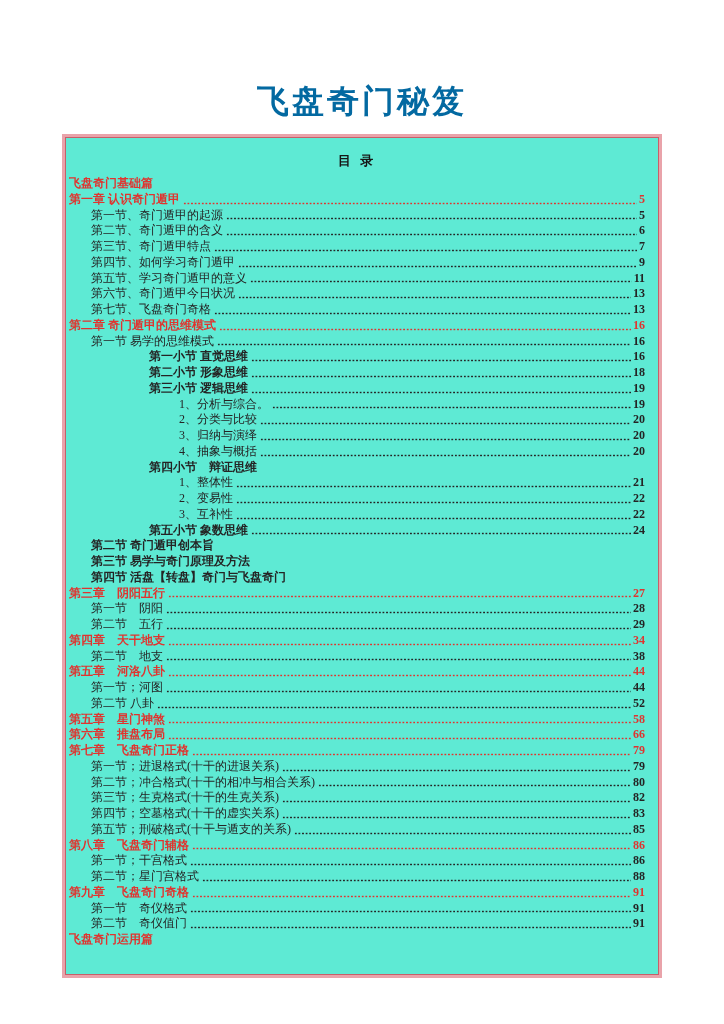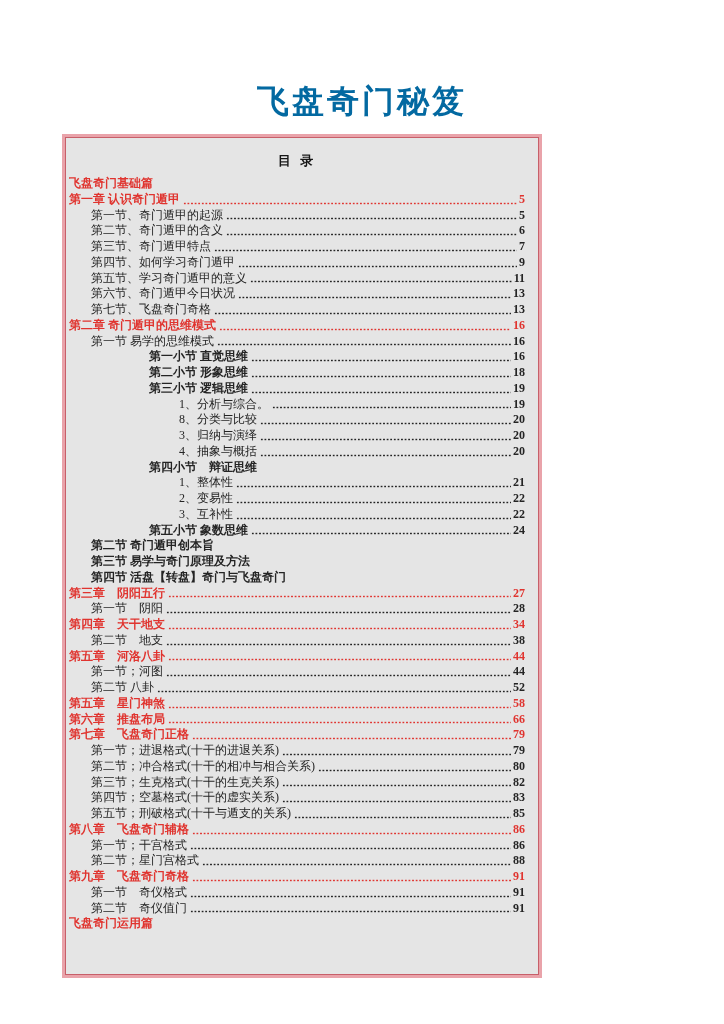--- a/index.html
+++ b/index.html
@@ -6,25 +6,25 @@
   body{
     width:724px;height:1024px;background:#ffffff;position:relative;
     font-family:"Liberation Serif","DejaVu Serif",serif;color:#1c1c1c;
     overflow:hidden;
   }
   .doc-title{
     position:absolute;top:84px;left:0;width:724px;text-align:center;
     font-size:32px;font-weight:bold;color:#0369a1;letter-spacing:3px;line-height:34px;
   }
   .toc-box{
-    position:absolute;left:62px;top:134px;width:480px;height:844px;
+    position:absolute;left:62px;top:134px;width:600px;height:844px;
     box-sizing:border-box;
     border:3px solid #e9a3aa;
     box-shadow:inset 0 0 0 1px #c75f69;
-    background:#e5e5e5;
+    background:#5eead4;
     padding:12px 14px 0 4px;
   }
   .toc-heading{
     text-align:center;font-size:13px;font-weight:bold;color:#161616;
     letter-spacing:3px;margin:4px 0 7px 0;line-height:16px;
   }
   .toc-list{width:100%;}
   .toc-row{
     display:flex;align-items:baseline;
     font-size:12px;line-height:15.75px;height:15.75px;
@@ -118,21 +118,21 @@
         <span class="lbl">第三小节 逻辑思维</span>
         <span class="leader"></span>
         <span class="pg">19</span>
       </div>
       <div class="toc-row lvl3">
         <span class="lbl">1、分析与综合。</span>
         <span class="leader"></span>
         <span class="pg">19</span>
       </div>
       <div class="toc-row lvl3">
-        <span class="lbl">8、分类与比较</span>
+        <span class="lbl">2、分类与比较</span>
         <span class="leader"></span>
         <span class="pg">20</span>
       </div>
       <div class="toc-row lvl3">
         <span class="lbl">3、归纳与演绎</span>
         <span class="leader"></span>
         <span class="pg">20</span>
       </div>
       <div class="toc-row lvl3">
         <span class="lbl">4、抽象与概括</span>
@@ -173,20 +173,25 @@
       </div>
       <div class="toc-row lvl0 red bold">
         <span class="lbl">第三章　阴阳五行</span>
         <span class="leader"></span>
         <span class="pg">27</span>
       </div>
       <div class="toc-row lvl1">
         <span class="lbl">第一节　阴阳</span>
         <span class="leader"></span>
         <span class="pg">28</span>
+      </div>
+      <div class="toc-row lvl1">
+        <span class="lbl">第二节　五行</span>
+        <span class="leader"></span>
+        <span class="pg">29</span>
       </div>
       <div class="toc-row lvl0 red bold">
         <span class="lbl">第四章　天干地支</span>
         <span class="leader"></span>
         <span class="pg">34</span>
       </div>
       <div class="toc-row lvl1">
         <span class="lbl">第二节　地支</span>
         <span class="leader"></span>
         <span class="pg">38</span>

